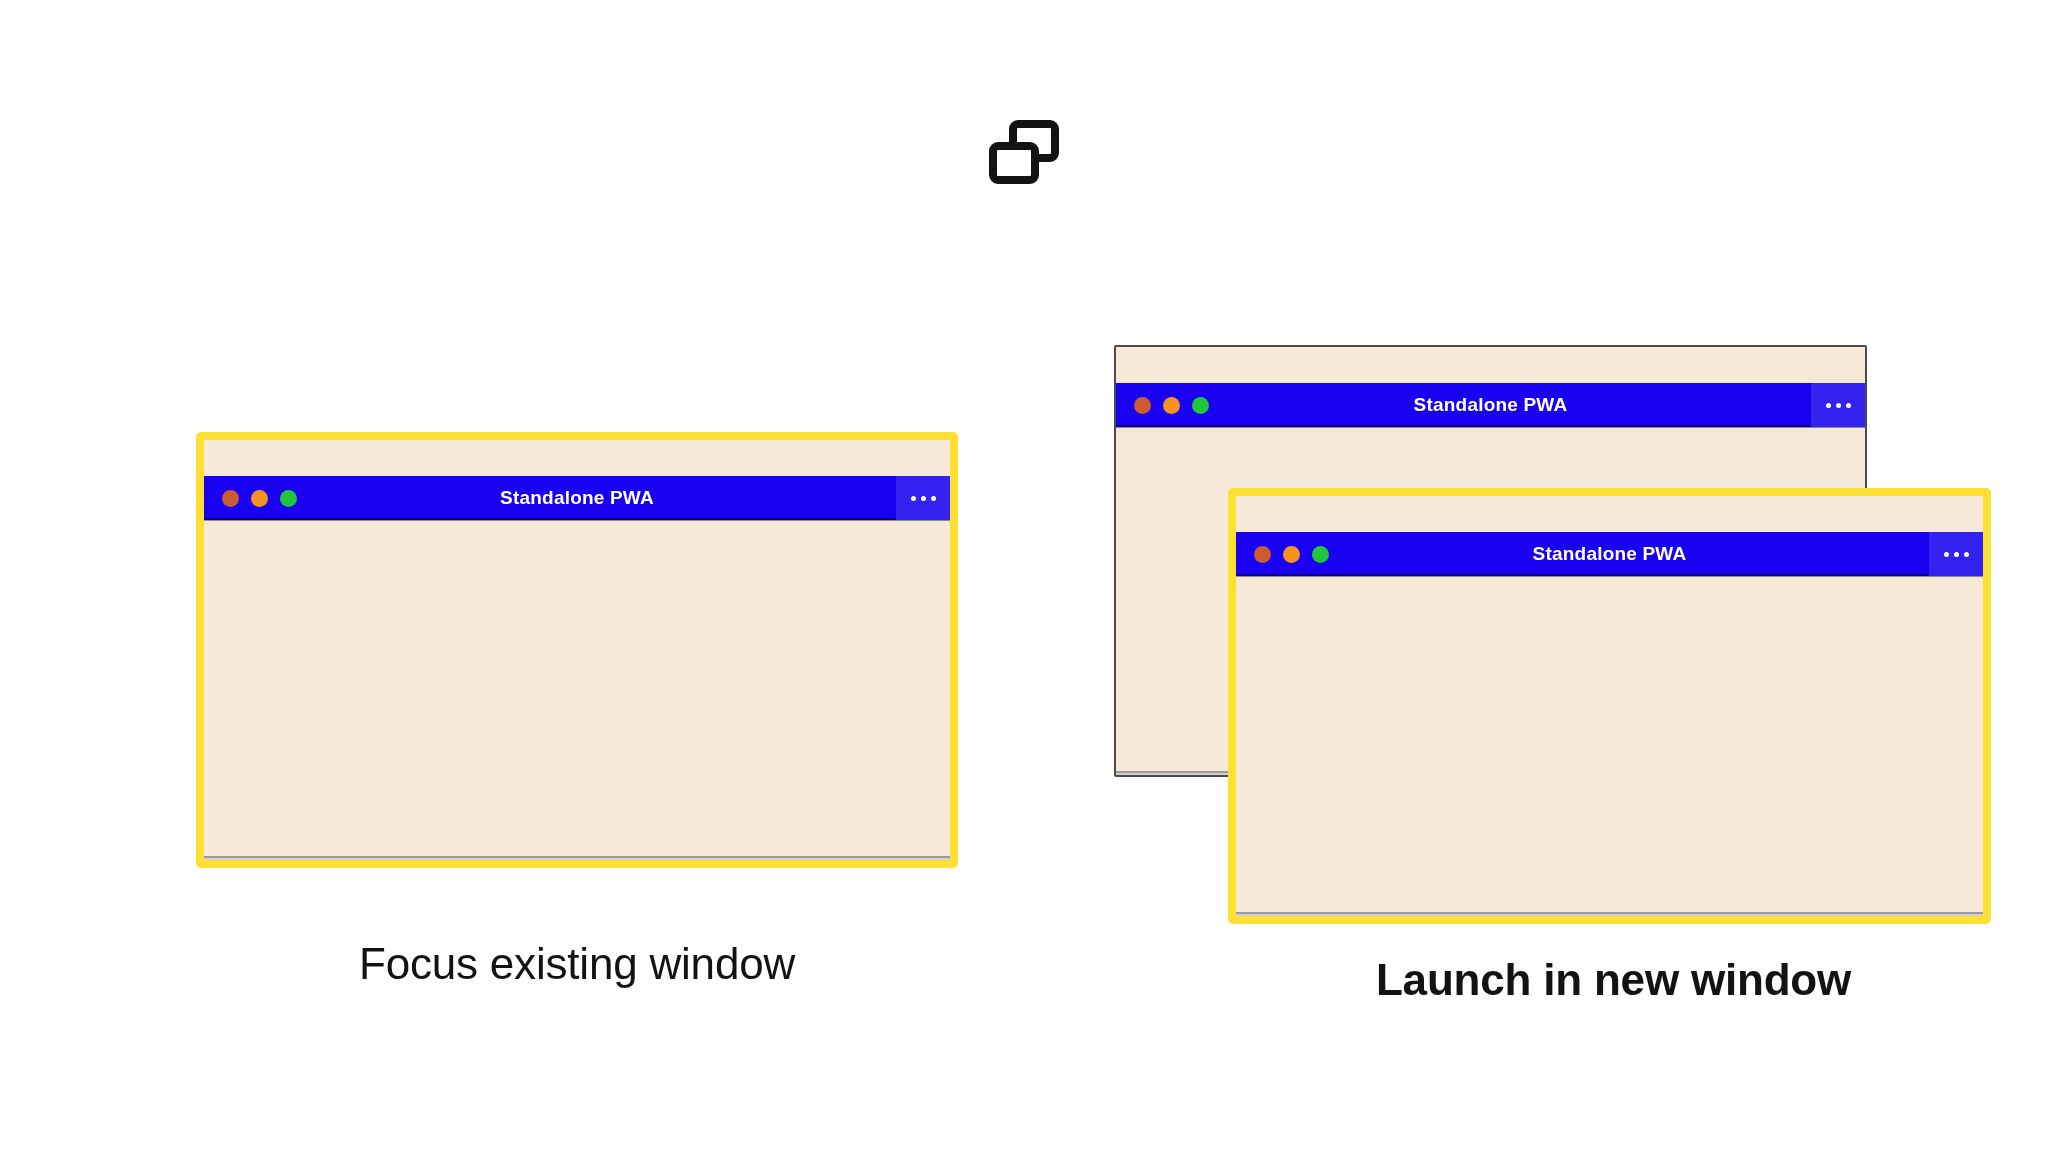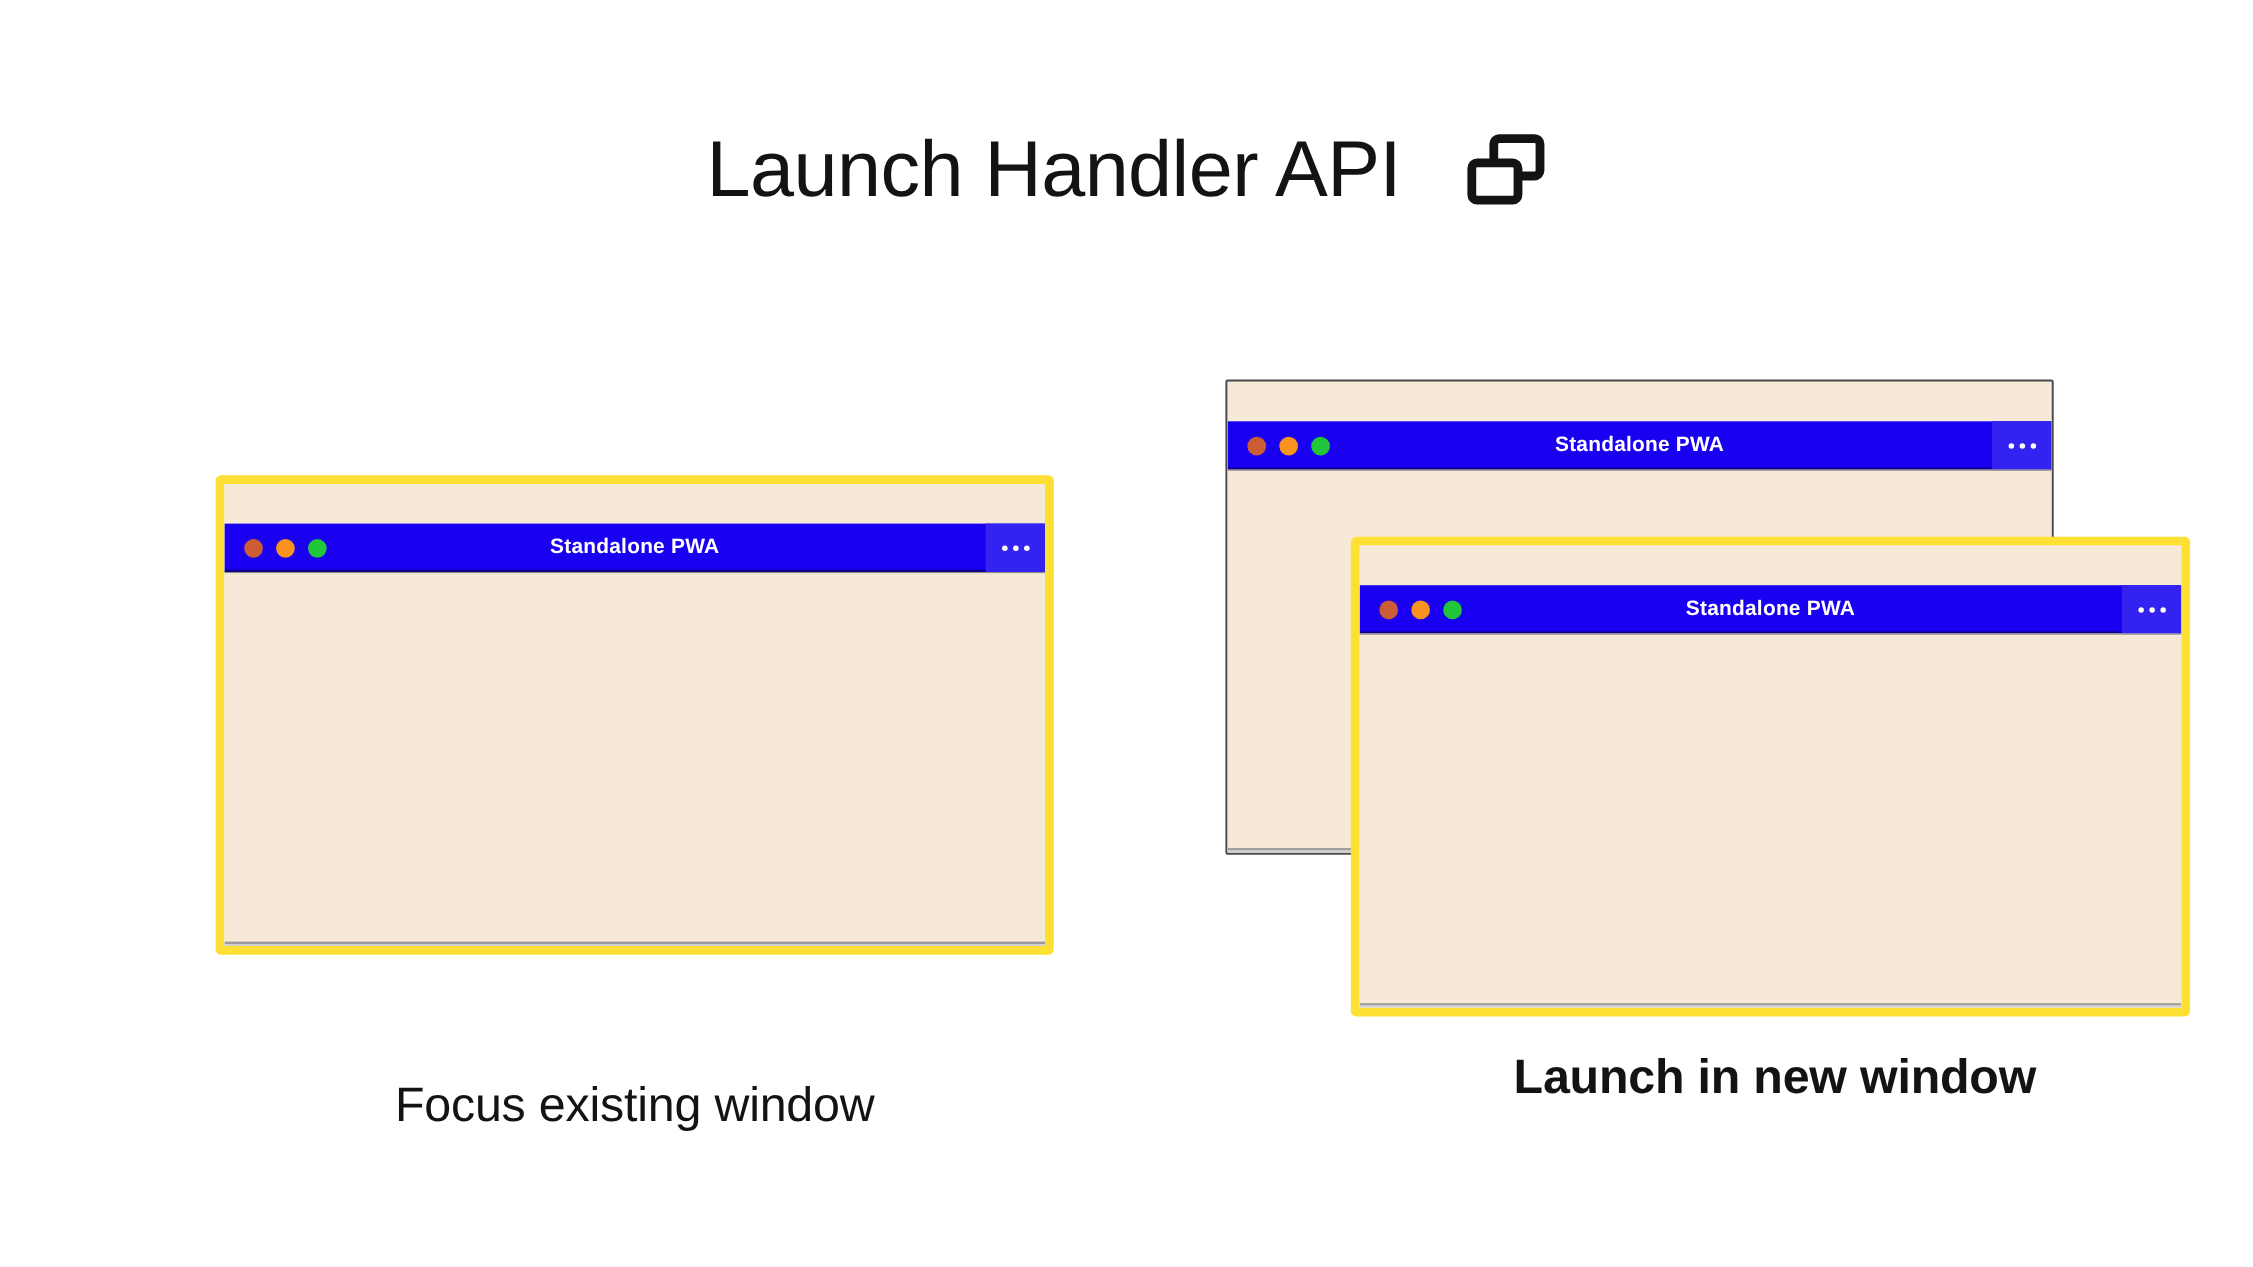--- a/index.html
+++ b/index.html
@@ -143,28 +143,27 @@
 
   
   .caption {
     position: absolute;
     font-size: 44px;
     font-weight: 400;
     color: #131313;
     white-space: nowrap;
     letter-spacing: -0.2px;
   }
-  #caption-focus  { left: 196px;  top: 980px; width: 762px; text-align: center; }
+  #caption-focus  { left: 196px;  top: 939px; width: 762px; text-align: center; }
   #caption-launch { left: 1232px; top: 955px; width: 763px; text-align: center; font-weight: bold; }
 </style>
 </head>
 <body>
 
 <div class="header">
-  <div class="header-title">Launch Handler API</div>
   <span class="header-icon-wrap">
     <svg class="header-icon" viewBox="0 0 74 68" xmlns="http://www.w3.org/2000/svg" fill="none" stroke="#131313" stroke-width="8" stroke-linejoin="round" stroke-linecap="round">
       <rect x="26" y="6" width="42" height="34" rx="5"></rect>
       <rect x="6" y="28" width="42" height="34" rx="5" fill="#ffffff"></rect>
     </svg>
   </span>
 </div>
 
 <div class="window highlight" id="window-focus">
   <div class="window-inner">

